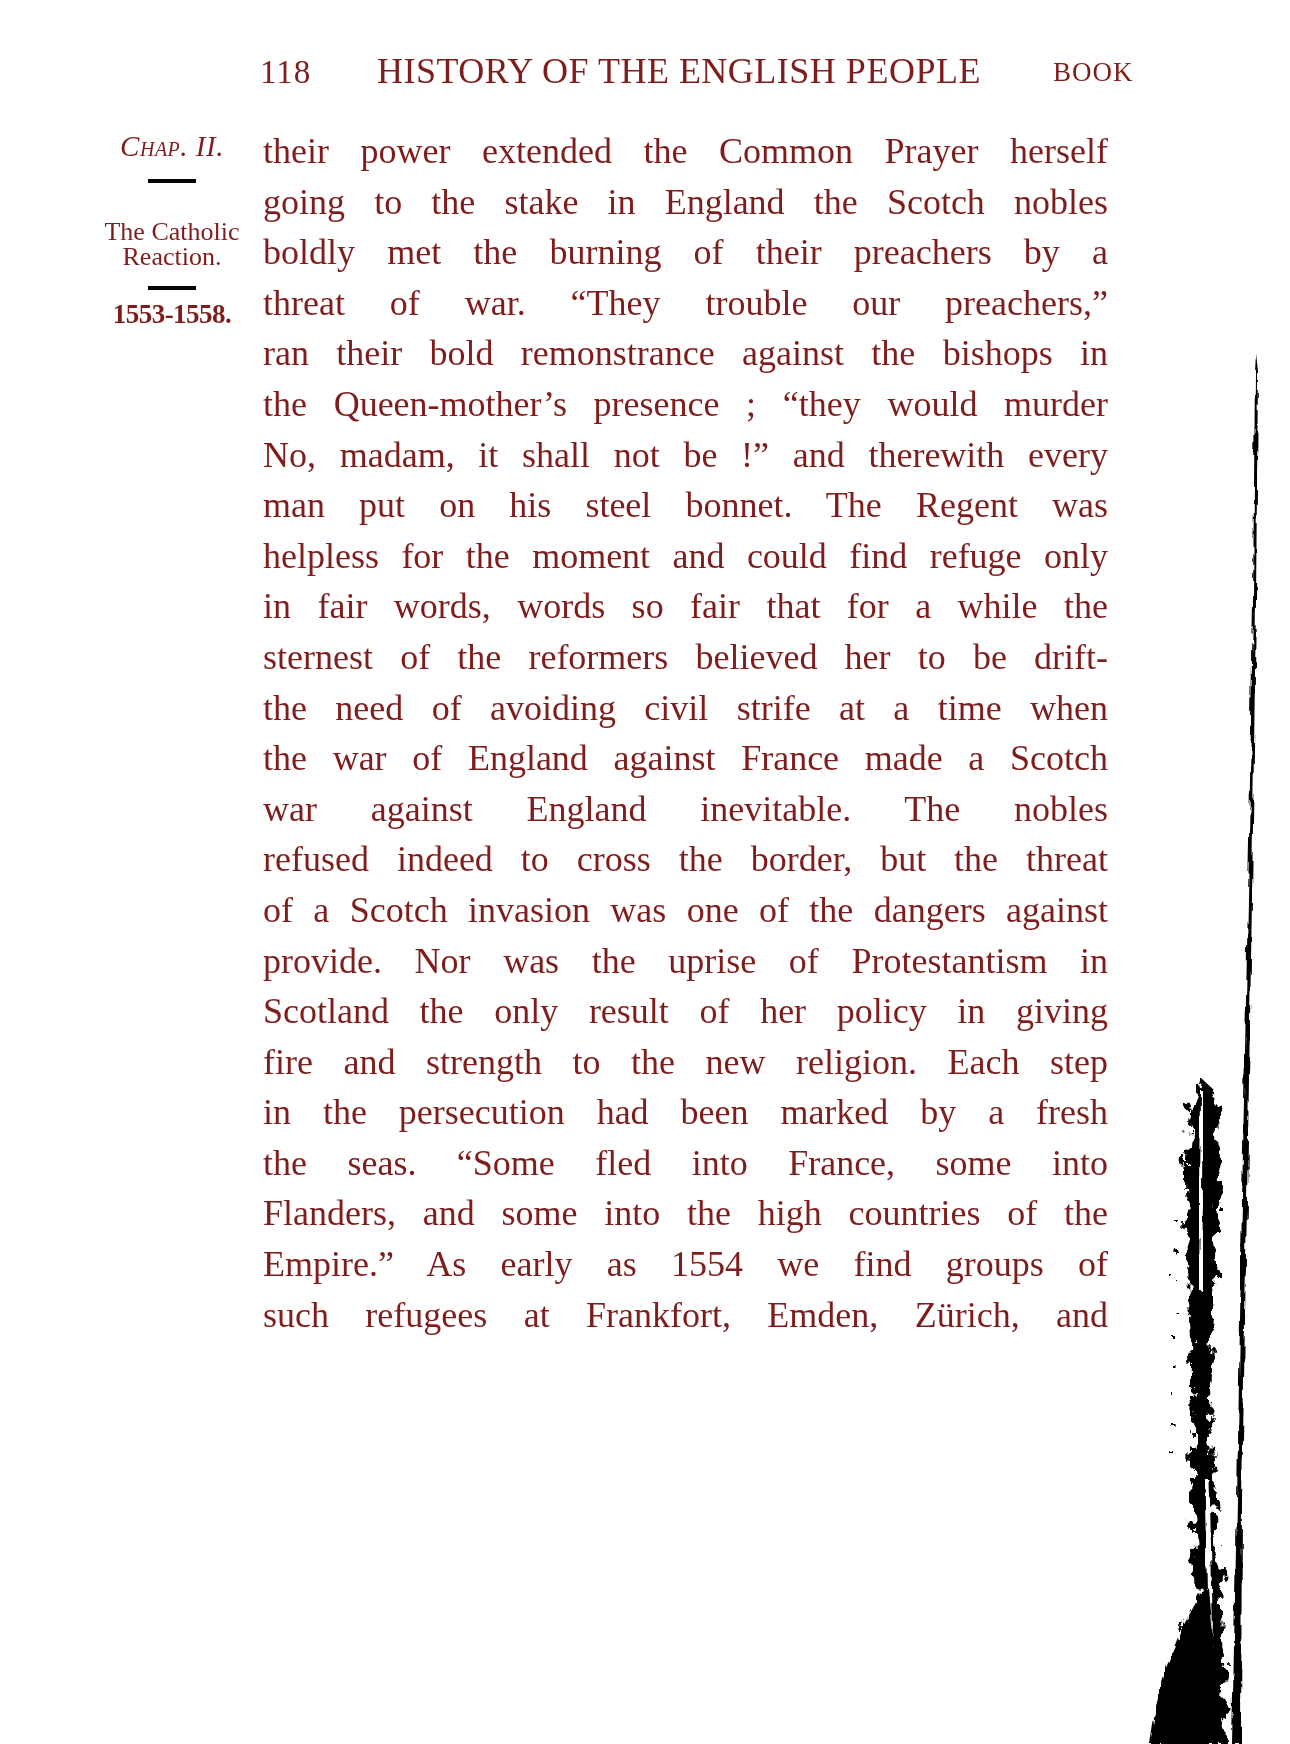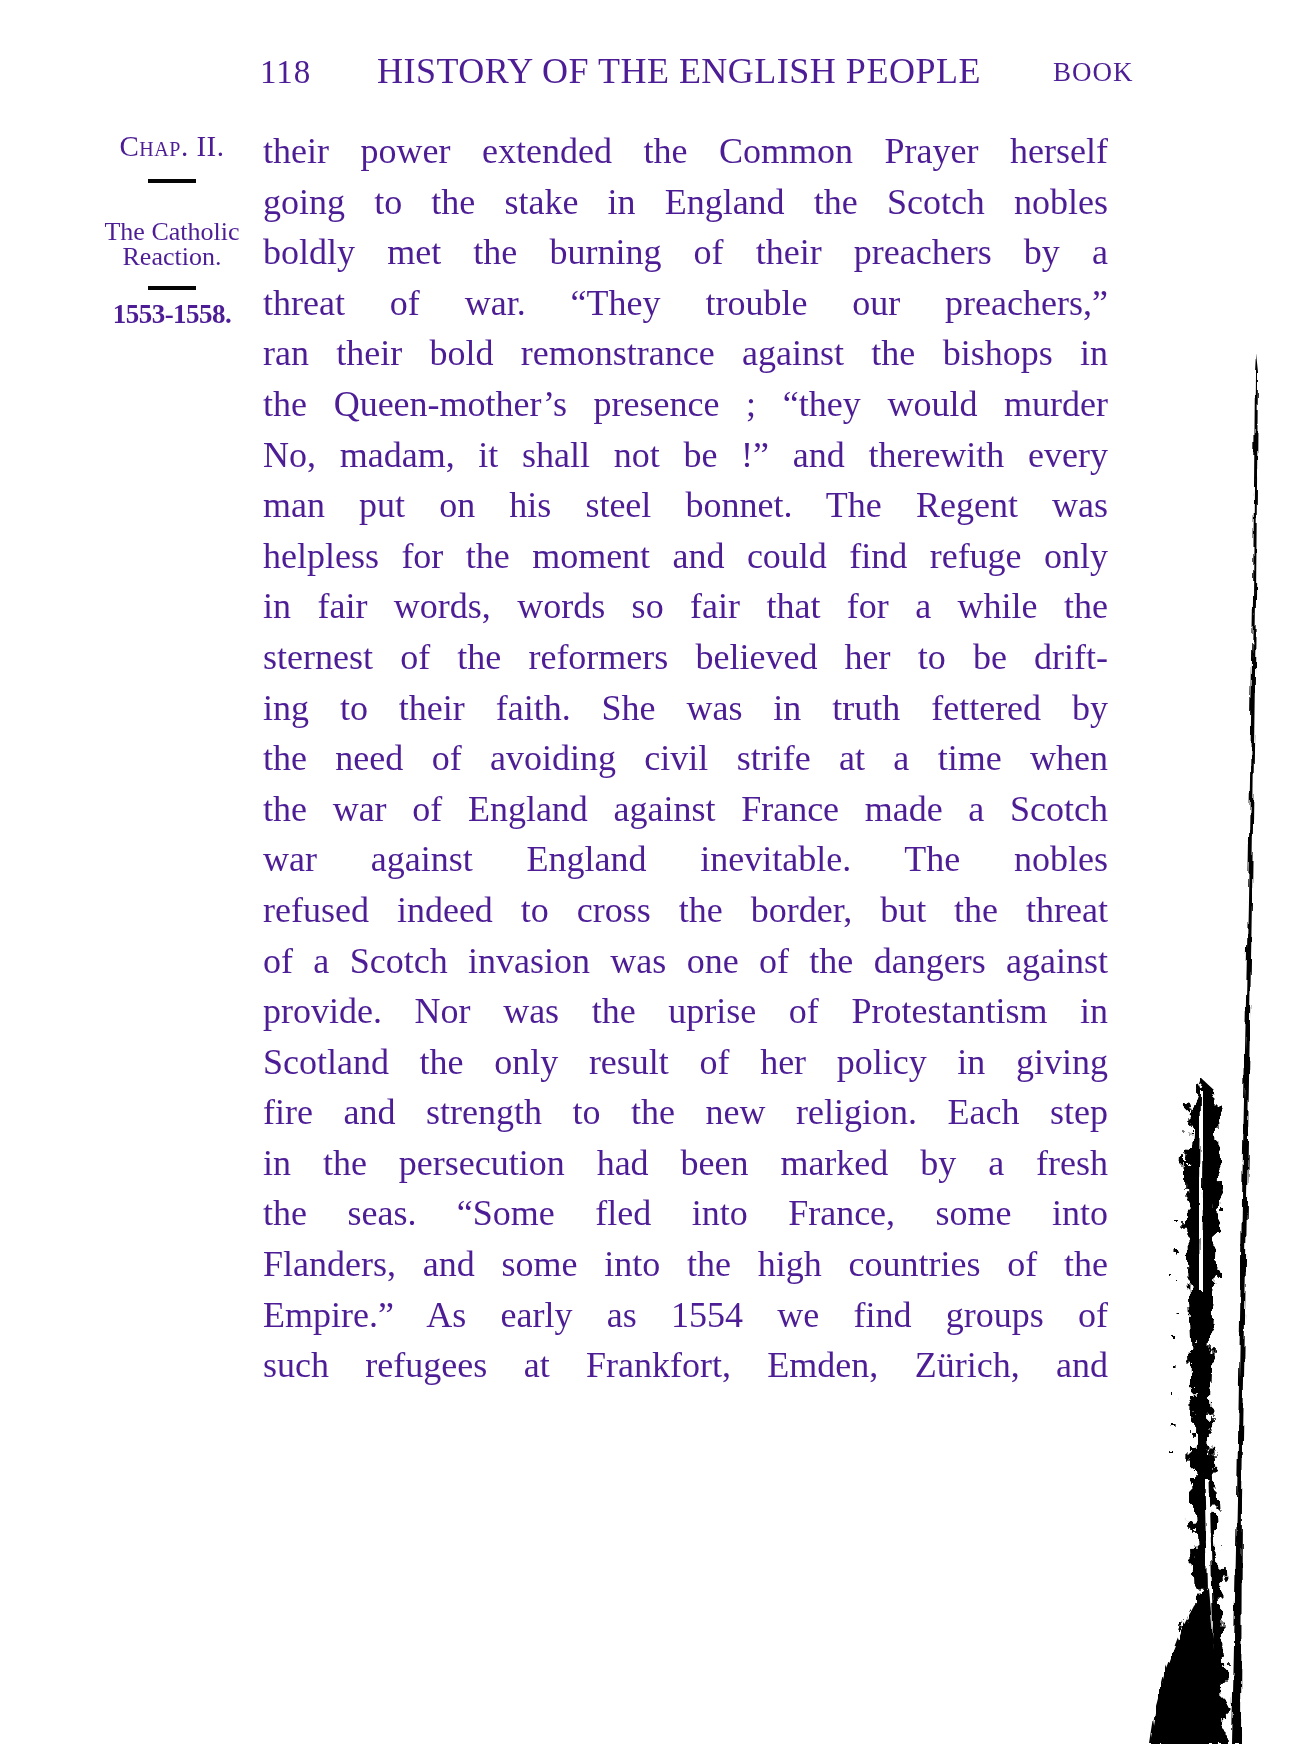--- a/index.html
+++ b/index.html
@@ -4,21 +4,21 @@
 <style>
   html, body { margin: 0; padding: 0; }
   body { background: #e8e8e8; }
   .page {
     position: relative;
     width: 1290px;
     height: 1744px;
     background: #ffffff;
     overflow: hidden;
     font-family: "Liberation Serif", serif;
-    color: #4c1d95;
+    color: #7f1d1d;
   }
   
   .pagenum {
     position: absolute;
     left: 260px;
     top: 54px;
     font-size: 33px;
     letter-spacing: 1px;
   }
   .running-title {
@@ -43,20 +43,21 @@
     left: 102px;
     top: 130px;
     width: 140px;
     text-align: center;
   }
   .chapter-label {
     font-variant: small-caps;
     font-size: 29px;
     line-height: 32px;
     letter-spacing: 0.5px;
+    font-style: italic;
   }
   .margin-rule {
     width: 48px;
     height: 4px;
     background: #050505;
     margin: 17px auto 10px auto;
   }
   .topic-label {
     font-weight: normal;
     font-size: 26px;
@@ -116,21 +117,20 @@
       <div class="text-line">going to the stake in England the Scotch nobles</div>
       <div class="text-line">boldly met the burning of their preachers by a</div>
       <div class="text-line">threat of war. “They trouble our preachers,”</div>
       <div class="text-line">ran their bold remonstrance against the bishops in</div>
       <div class="text-line">the Queen-mother’s presence ; “they would murder</div>
       <div class="text-line">No, madam, it shall not be !” and therewith every</div>
       <div class="text-line">man put on his steel bonnet. The Regent was</div>
       <div class="text-line">helpless for the moment and could find refuge only</div>
       <div class="text-line">in fair words, words so fair that for a while the</div>
       <div class="text-line">sternest of the reformers believed her to be drift-</div>
-      <div class="text-line">ing to their faith. She was in truth fettered by</div>
       <div class="text-line">the need of avoiding civil strife at a time when</div>
       <div class="text-line">the war of England against France made a Scotch</div>
       <div class="text-line">war against England inevitable. The nobles</div>
       <div class="text-line">refused indeed to cross the border, but the threat</div>
       <div class="text-line">of a Scotch invasion was one of the dangers against</div>
       <div class="text-line">provide. Nor was the uprise of Protestantism in</div>
       <div class="text-line">Scotland the only result of her policy in giving</div>
       <div class="text-line">fire and strength to the new religion. Each step</div>
       <div class="text-line">in the persecution had been marked by a fresh</div>
       <div class="text-line">the seas. “Some fled into France, some into</div>

